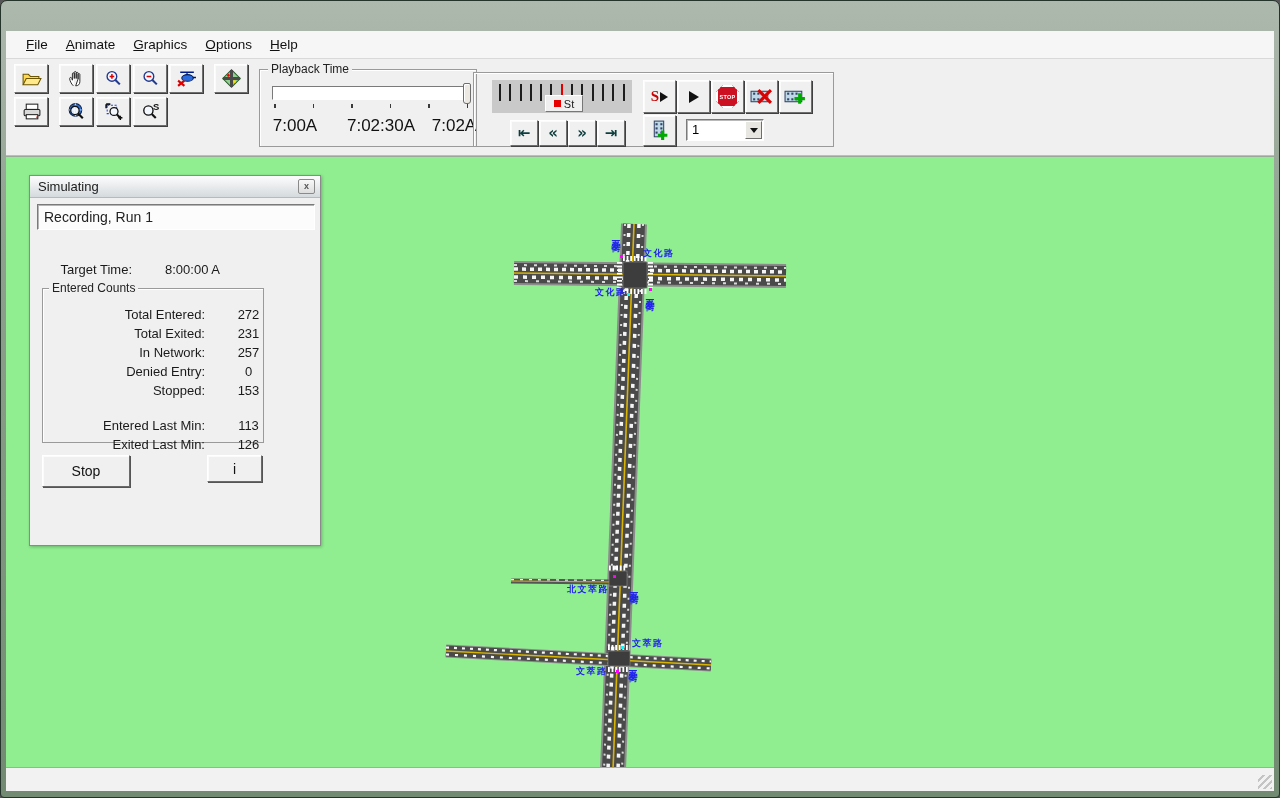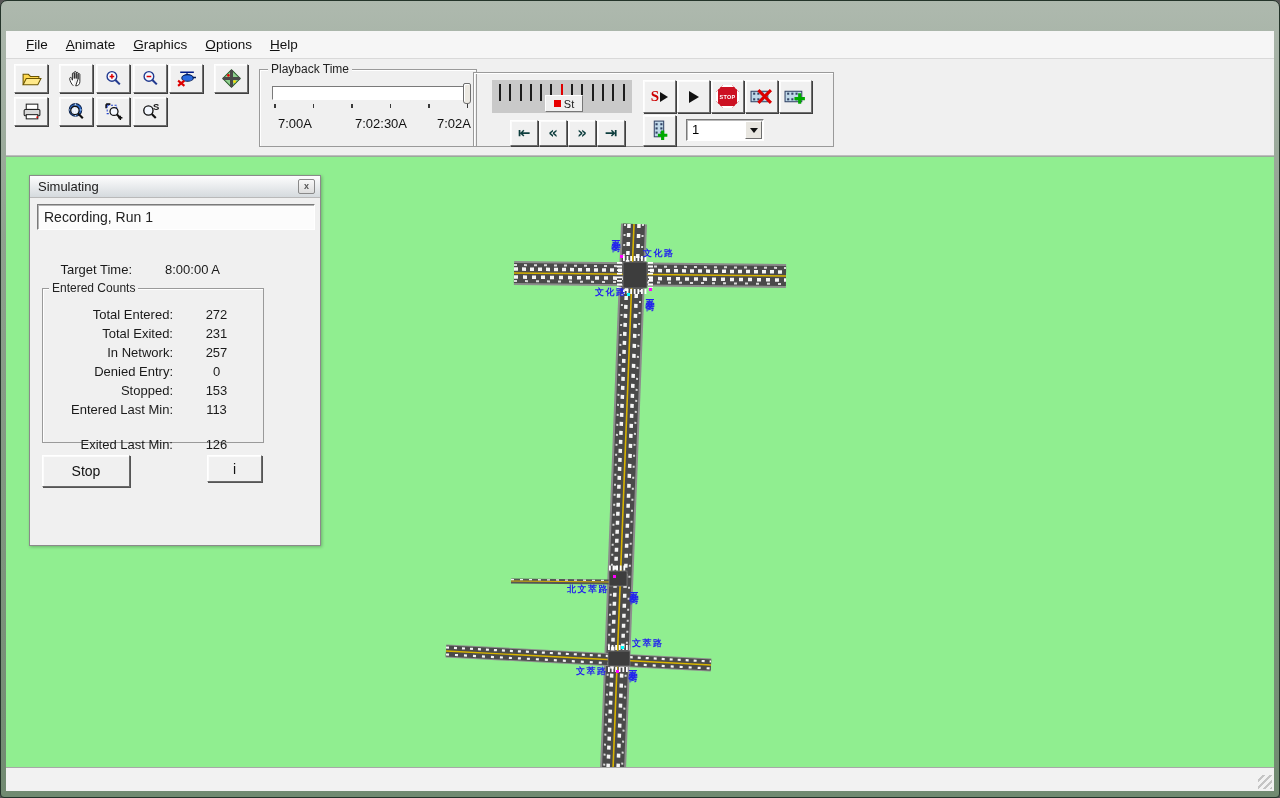--- a/index.html
+++ b/index.html
@@ -50,21 +50,21 @@
   .grouplabel { position:absolute; top:-8px; left:8px; background:#f0f0f0; padding:0 3px;
     font-size:12px; color:#222; }
 
   
   .slider-track { position:absolute; left:12px; top:16px; width:196px; height:14px; background:#fff;
     border:1px solid; border-color:#7a7a7a #fff #fff #7a7a7a; }
   .slider-thumb { position:absolute; left:203px; top:13px; width:8px; height:21px; background:#ece9e2;
     border:1px solid #6e6e6e; border-radius:2px 2px 3px 3px; box-shadow:inset 1px 1px 0 #fff; }
   .slider-ticks { position:absolute; left:14px; top:34px; width:194px; display:flex; justify-content:space-between; }
   .slider-ticks i { width:1.5px; height:4px; background:#3a3a3a; }
-  .ptime { position:absolute; top:46px; transform:translateX(-50%); font-size:13px; color:#111; white-space:nowrap; }
+  .ptime { position:absolute; top:46px; transform:translateX(-50%); font-size:17px; color:#111; white-space:nowrap; }
 
   
   .tape { position:absolute; left:18px; top:7px; width:140px; height:33px; background:#c9c9c9; }
   .tape-ticks { position:absolute; left:7px; top:4px; display:flex; gap:8.3px; }
   .tape-ticks i { width:2px; height:17px; background:#1d1d1d; }
   .tape-ticks i.red { background:#e00000; }
   .marker { position:absolute; left:71px; top:22px; width:38px; height:17px; background:#f0f0f0;
     border:1px solid; border-color:#fff #777 #777 #fff; display:flex; align-items:center; justify-content:center;
     gap:3px; font-size:11px; color:#222; }
   .marker .sq { width:7px; height:7px; background:#e80000; }
@@ -115,21 +115,21 @@
     display:flex; align-items:center; justify-content:center; line-height:1; }
   .dlg-status { position:absolute; left:7px; top:28px; width:278px; height:26px; background:#fcfcfc;
     border:1px solid; border-color:#7a7a7a #fff #fff #7a7a7a; box-shadow:inset 1px 1px 0 #b5b5b5;
     font-size:14px; color:#222; line-height:24px; padding-left:6px; }
   .trow { position:absolute; left:0; width:100%; height:16px; font-size:13px; color:#1a1a1a; }
   .trow .lab { position:absolute; left:0; width:102px; text-align:right; }
   .trow .val { position:absolute; left:135px; }
   .counts { position:absolute; left:12px; top:112px; width:222px; height:155px;
     border:1px solid #9a9a9a; box-shadow:1px 1px 0 #fff inset; }
   .counts .grouplabel { left:6px; }
-  .crow { position:absolute; width:100%; height:18px; font-size:13px; color:#1a1a1a; }
+  .crow { position:absolute; width:100%; height:18px; font-size:13px; color:#1a1a1a;margin-left:32px; }
   .crow .lab { position:absolute; left:0; width:130px; text-align:right; }
   .crow .val { position:absolute; left:140px; width:67px; text-align:center; }
   .dbtn { position:absolute; background:#f0f0f0; border:1px solid; border-color:#fff #6a6a6a #6a6a6a #fff;
     box-shadow:1px 1px 0 #555, inset 1px 1px 0 #fbfbfb; font-size:14px; color:#111;
     display:flex; align-items:center; justify-content:center; }
   .stopbtn { left:12px; top:279px; width:88px; height:32px; }
   .infobtn { left:177px; top:279px; width:55px; height:27px; }
 
   
   .statusbar { height:24px; background:#f2f2f2; border-top:1px solid #a8a8a8; position:relative; }
@@ -442,21 +442,21 @@
             <span class="val">257</span>
           </div>
           <div class="crow" style="top:75px;">
             <span class="lab">Denied Entry:</span>
             <span class="val">0</span>
           </div>
           <div class="crow" style="top:94px;">
             <span class="lab">Stopped:</span>
             <span class="val">153</span>
           </div>
-          <div class="crow" style="top:113px;">
+          <div class="crow" style="top:129px;">
             <span class="lab">Entered Last Min:</span>
             <span class="val">113</span>
           </div>
           <div class="crow" style="top:148px;">
             <span class="lab">Exited Last Min:</span>
             <span class="val">126</span>
           </div>
         </div>
 
         <div class="dbtn stopbtn">Stop</div>

